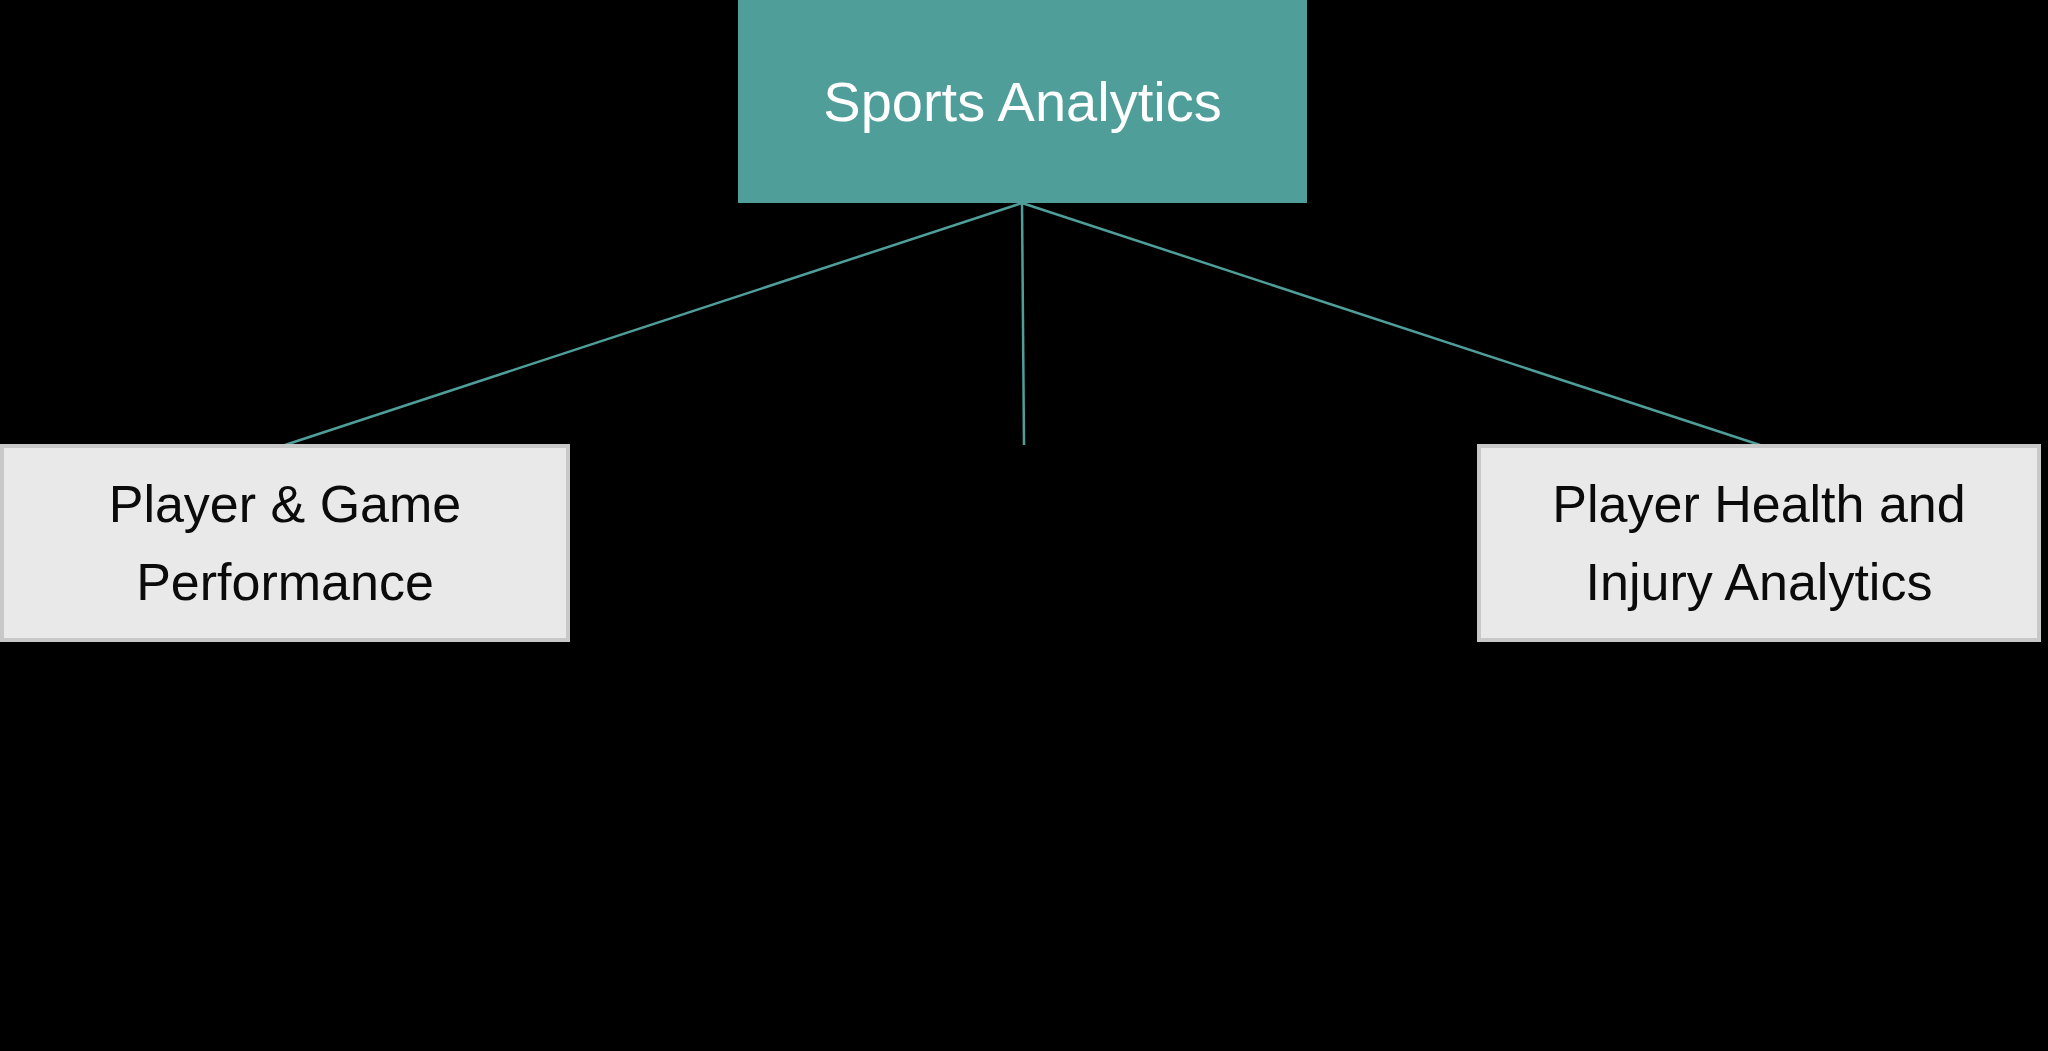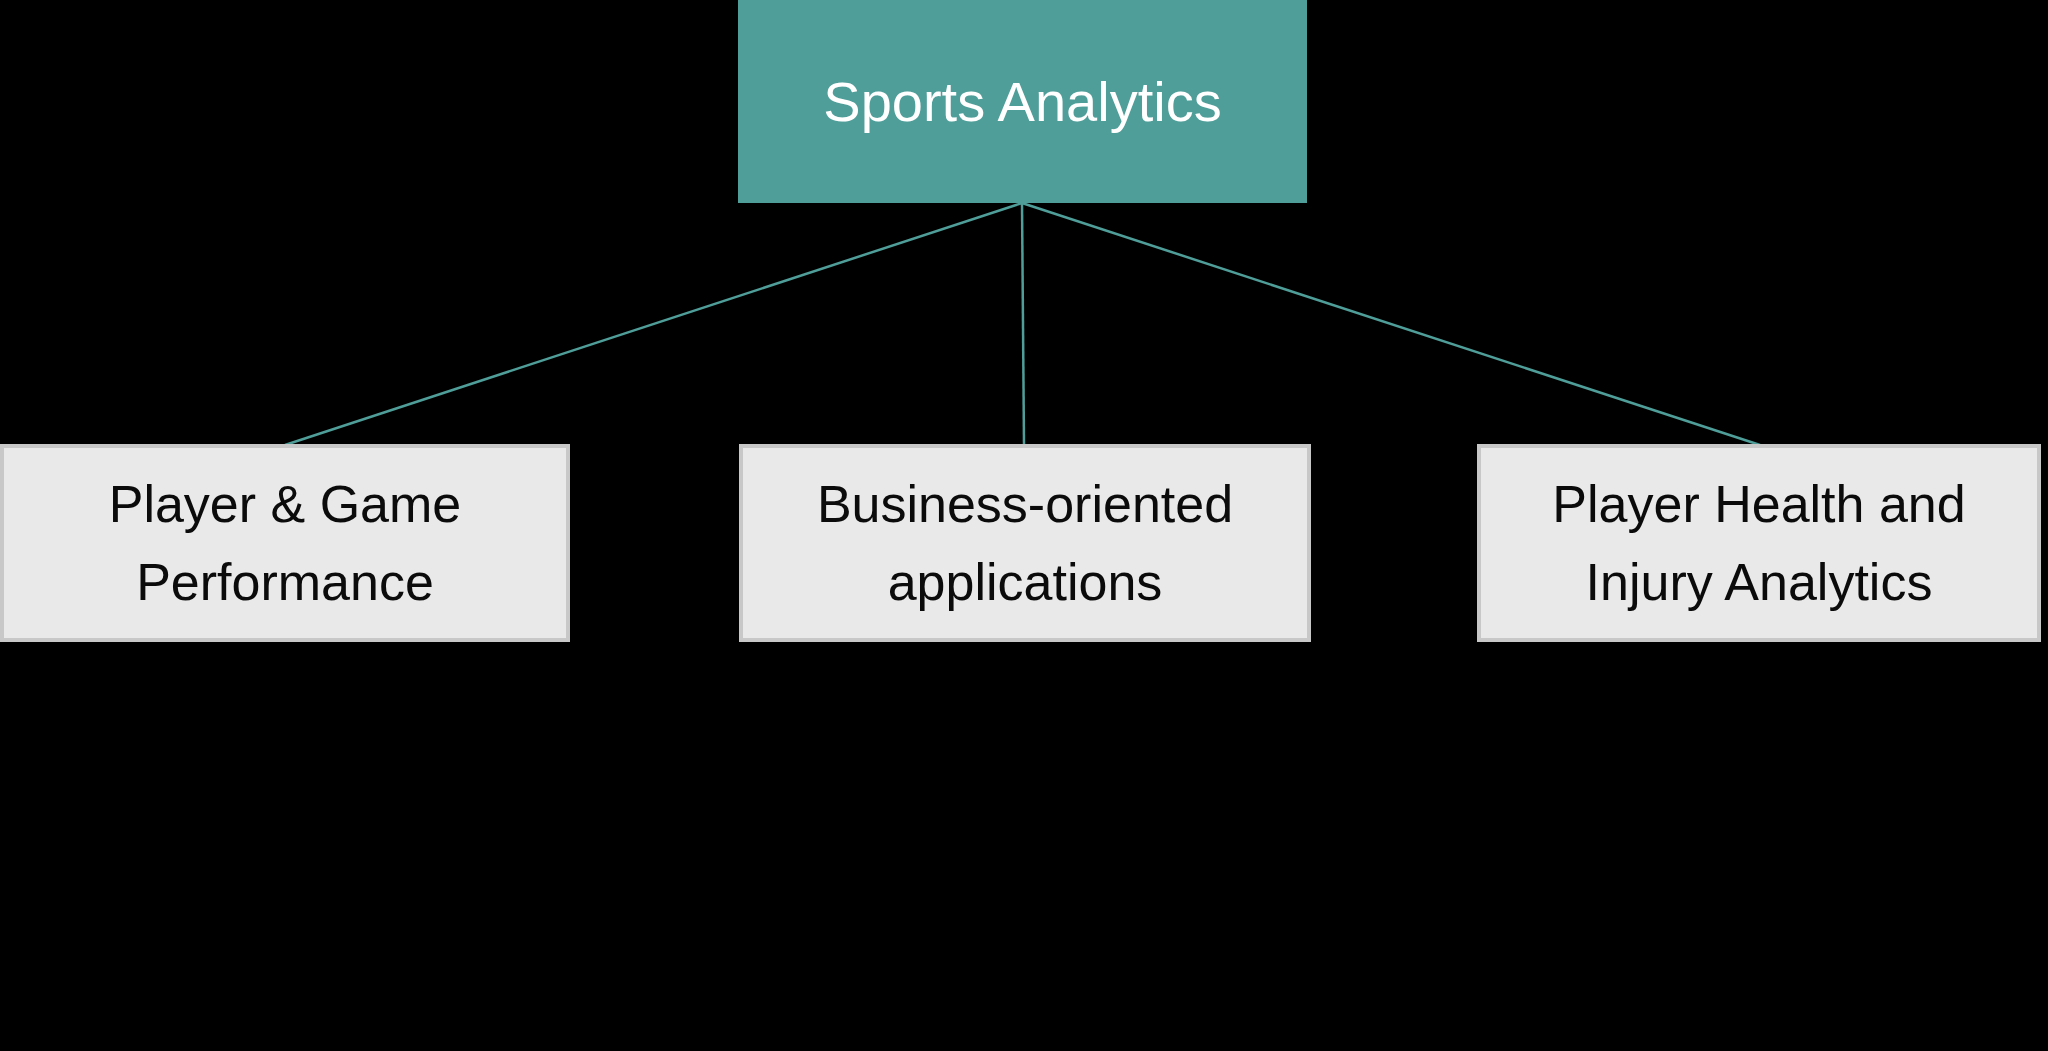--- a/index.html
+++ b/index.html
@@ -74,23 +74,19 @@
 
   <div class="node child-node c0">
     <span class="label">Player &amp; Game
 Performance</span>
   </div>
 
   <div class="node root-node">
     <span class="label">Sports Analytics</span>
   </div>
 
-  <div class="node child-node c1">
-    <span class="label">Business-oriented
-applications</span>
-  </div>
 
   <div class="node child-node c2">
     <span class="label">Player Health and
 Injury Analytics</span>
   </div>
 
 </div>
 
 </body></html>

